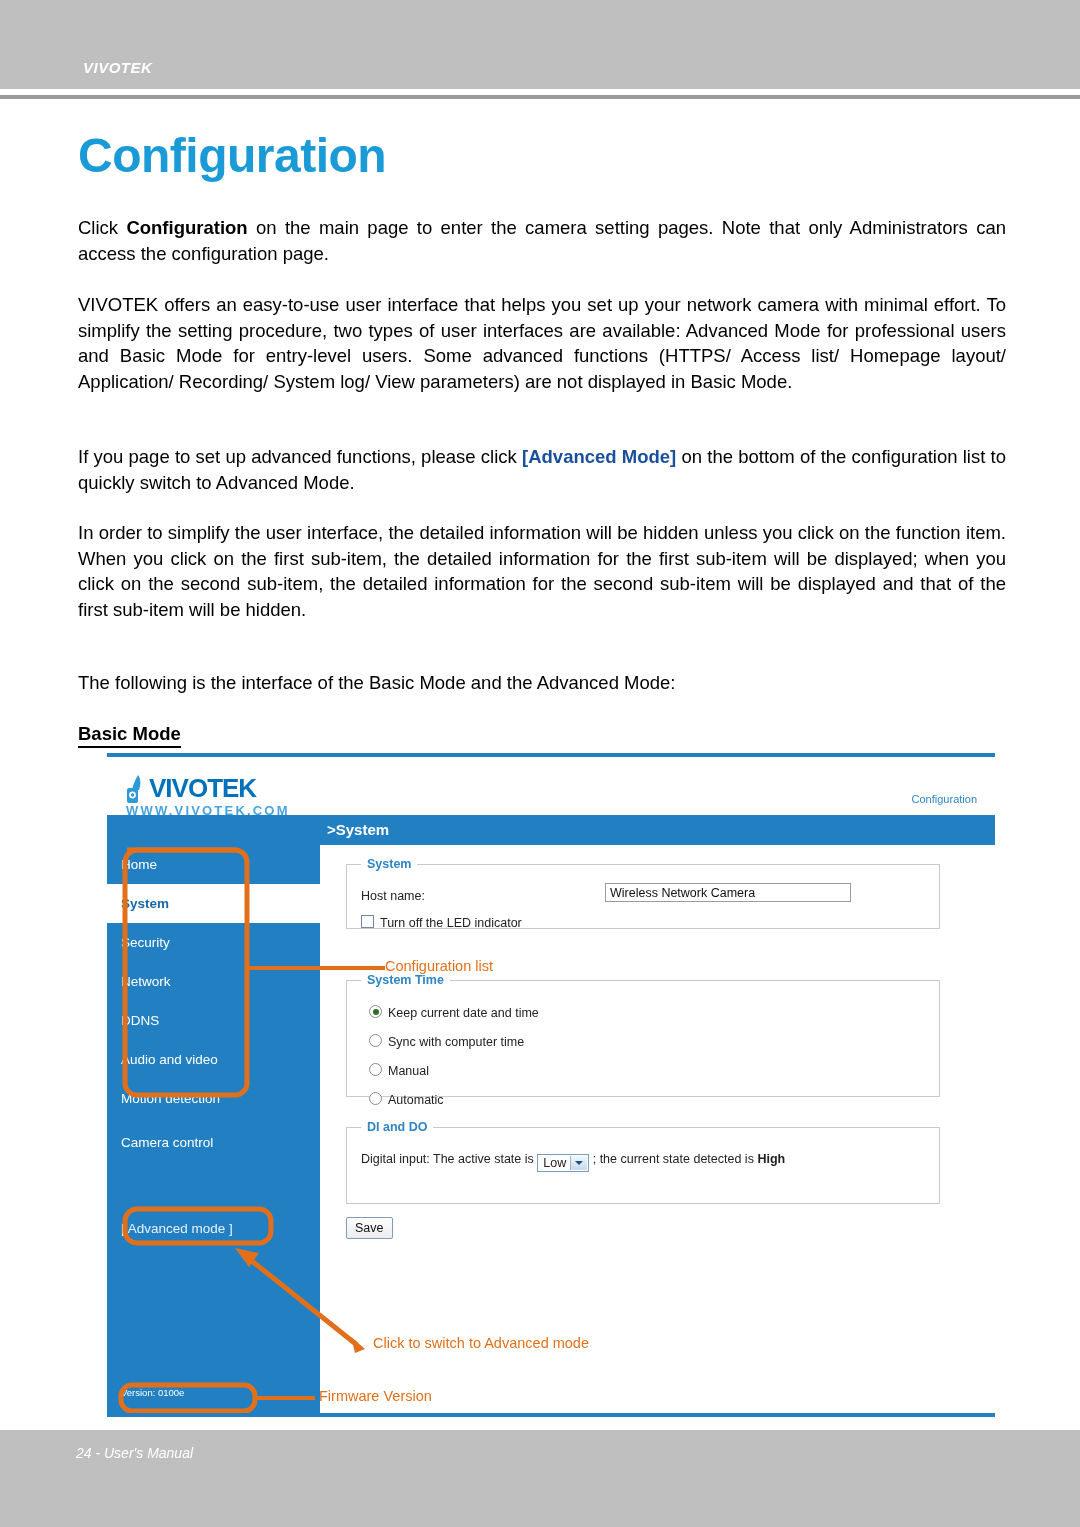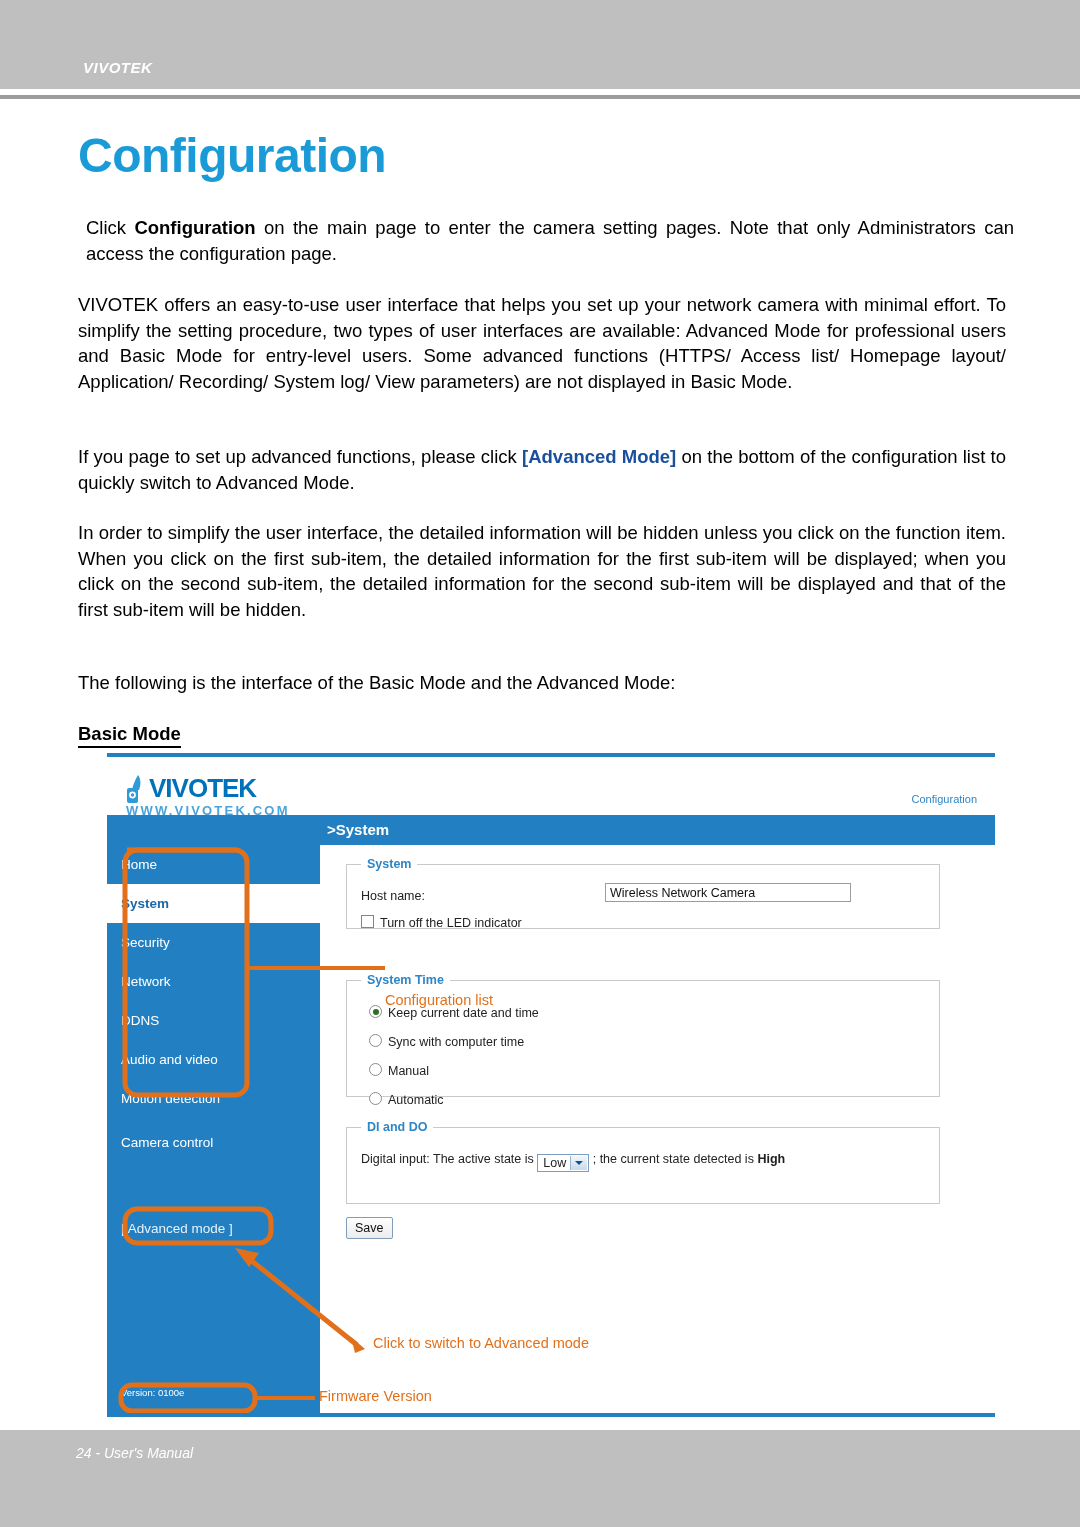--- a/index.html
+++ b/index.html
@@ -54,21 +54,21 @@
     left: 78px;
     width: 928px;
     font-size: 18.5px;
     line-height: 25.5px;
     color: #000000;
     text-align: justify;
     text-justify: inter-word;
   }
   .copy b { font-weight: bold; }
   .copy .accent { color: #1a4f9c; font-weight: bold; }
-  .p1 { top: 215px; margin-left: 8px; }
+  .p1 { top: 215px; }
   .p2 { top: 292px; }
   .p3 { top: 444px; }
   .p4 { top: 520px; }
   .p5 { top: 670px; }
 
   .subhead {
     position: absolute;
     left: 78px; top: 723px;
     font-size: 18.5px;
     font-weight: bold;
@@ -443,21 +443,21 @@
       <rect x="18" y="452" width="146" height="34" rx="12" stroke="#e2701a" stroke-width="5" fill="none"></rect>
 
       <line x1="250" y1="588" x2="140" y2="500" stroke="#e2701a" stroke-width="5"></line>
       <polygon points="128,491 152,496 142,510" fill="#e2701a"></polygon>
       <polygon points="258,592 244,580 248,596" fill="#e2701a"></polygon>
 
       <rect x="14" y="628" width="134" height="26" rx="11" stroke="#e2701a" stroke-width="5" fill="none"></rect>
       <line x1="148" y1="641" x2="208" y2="641" stroke="#e2701a" stroke-width="4"></line>
     </svg>
 
-    <div class="anno-text" style="left:278px; top:201px;margin-top:34px;">Configuration list</div>
+    <div class="anno-text" style="left:278px; top:201px;">Configuration list</div>
     <div class="anno-text" style="left:266px; top:578px;">Click to switch to Advanced mode</div>
     <div class="anno-text" style="left:212px; top:631px;">Firmware Version</div>
 
   </div>
 </div>
 
 <div class="foot-band"></div>
 <div class="foot-text">24 - User's Manual</div>
 
 </body></html>

